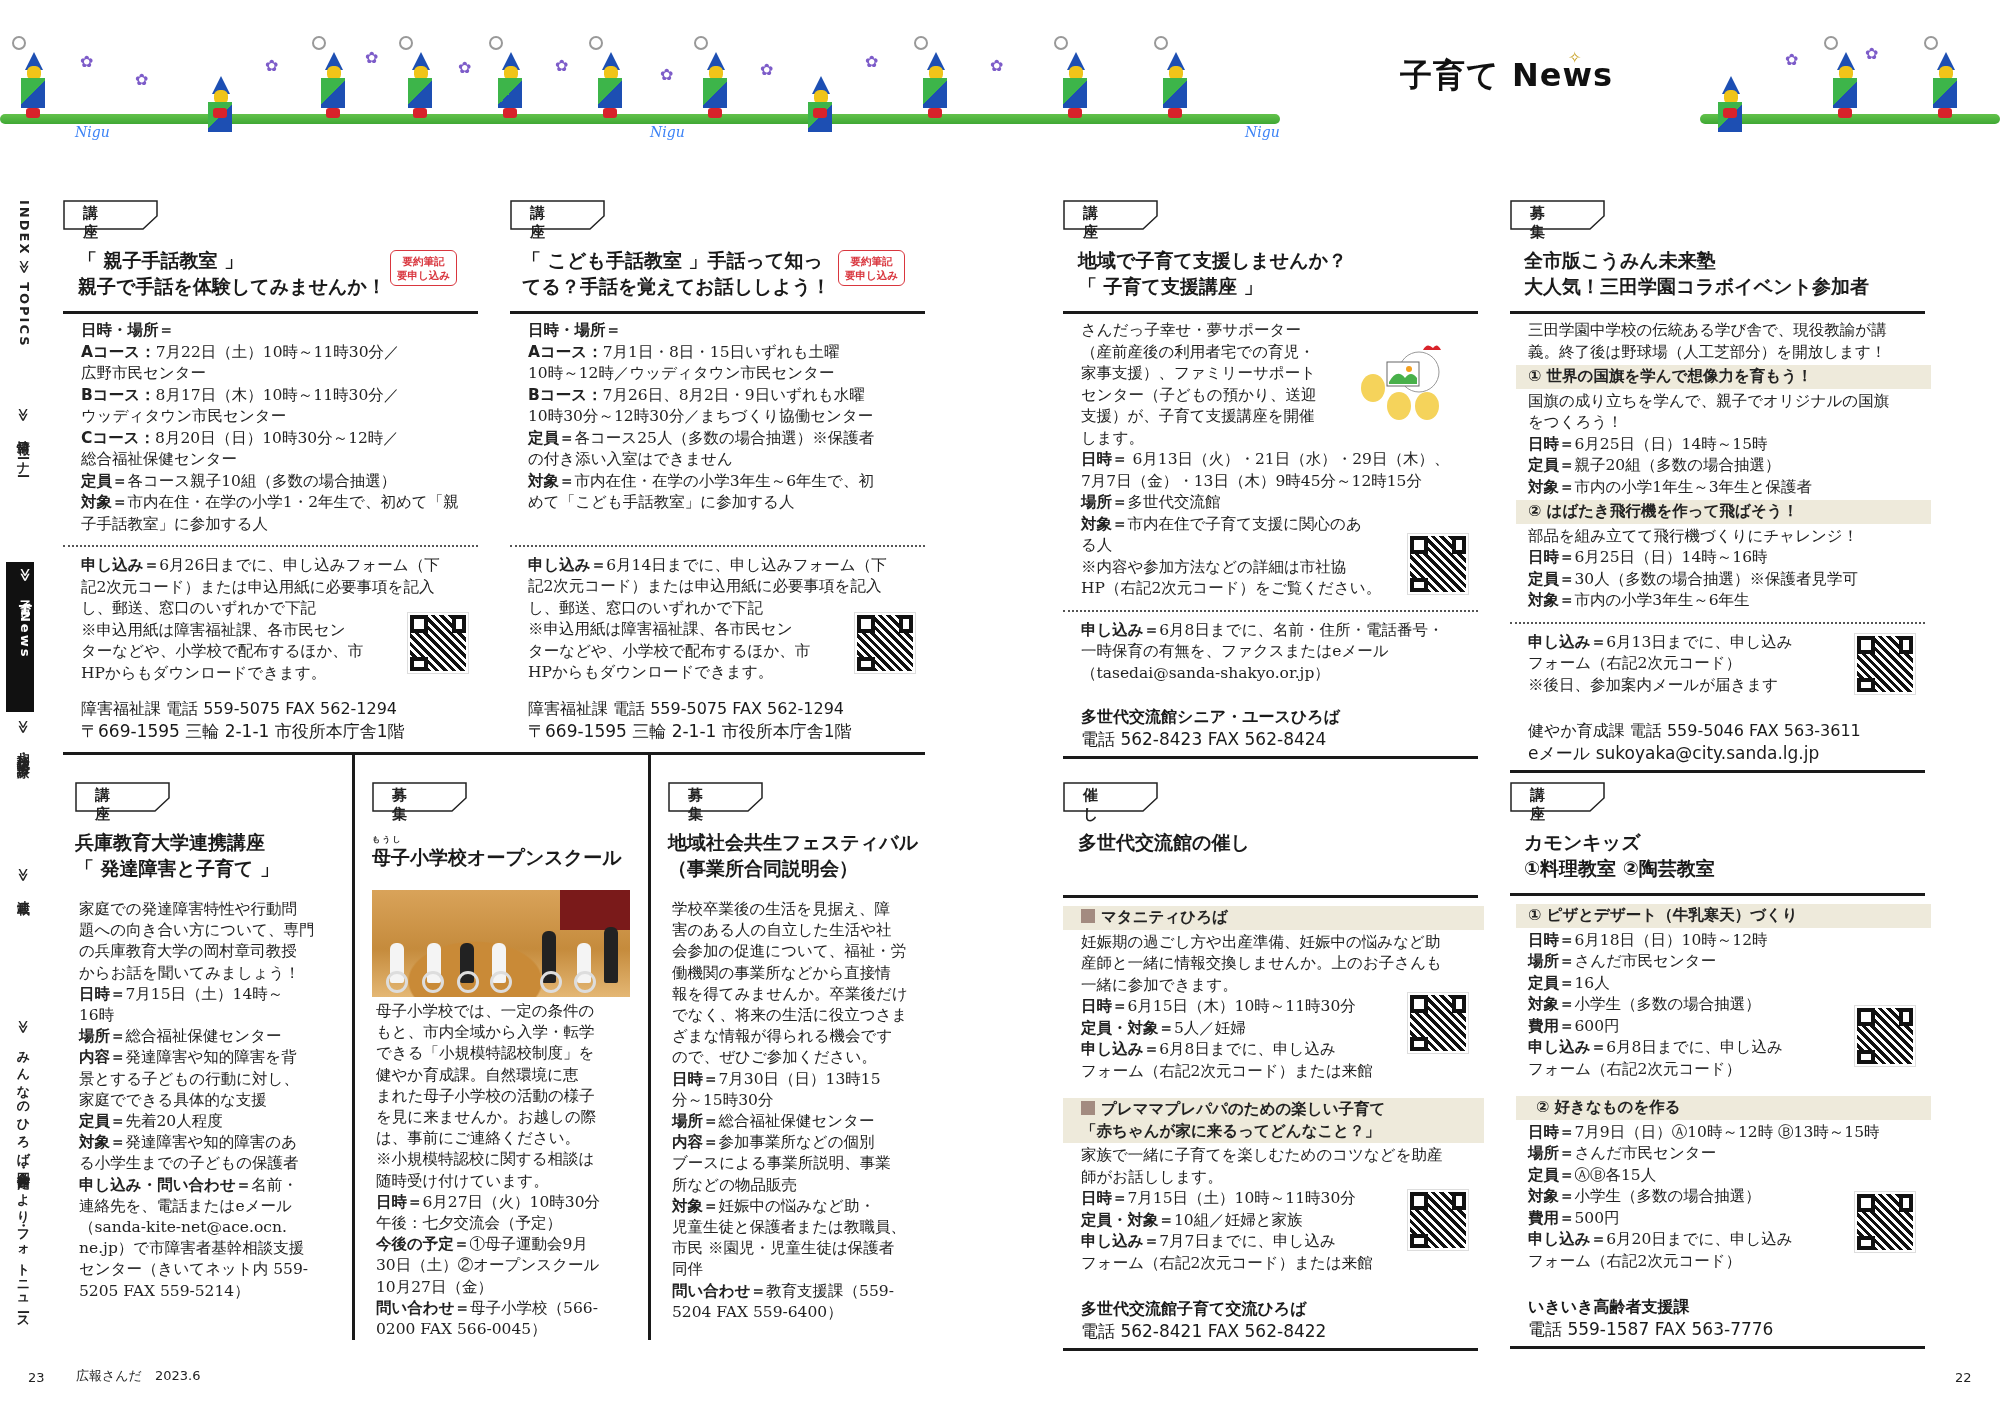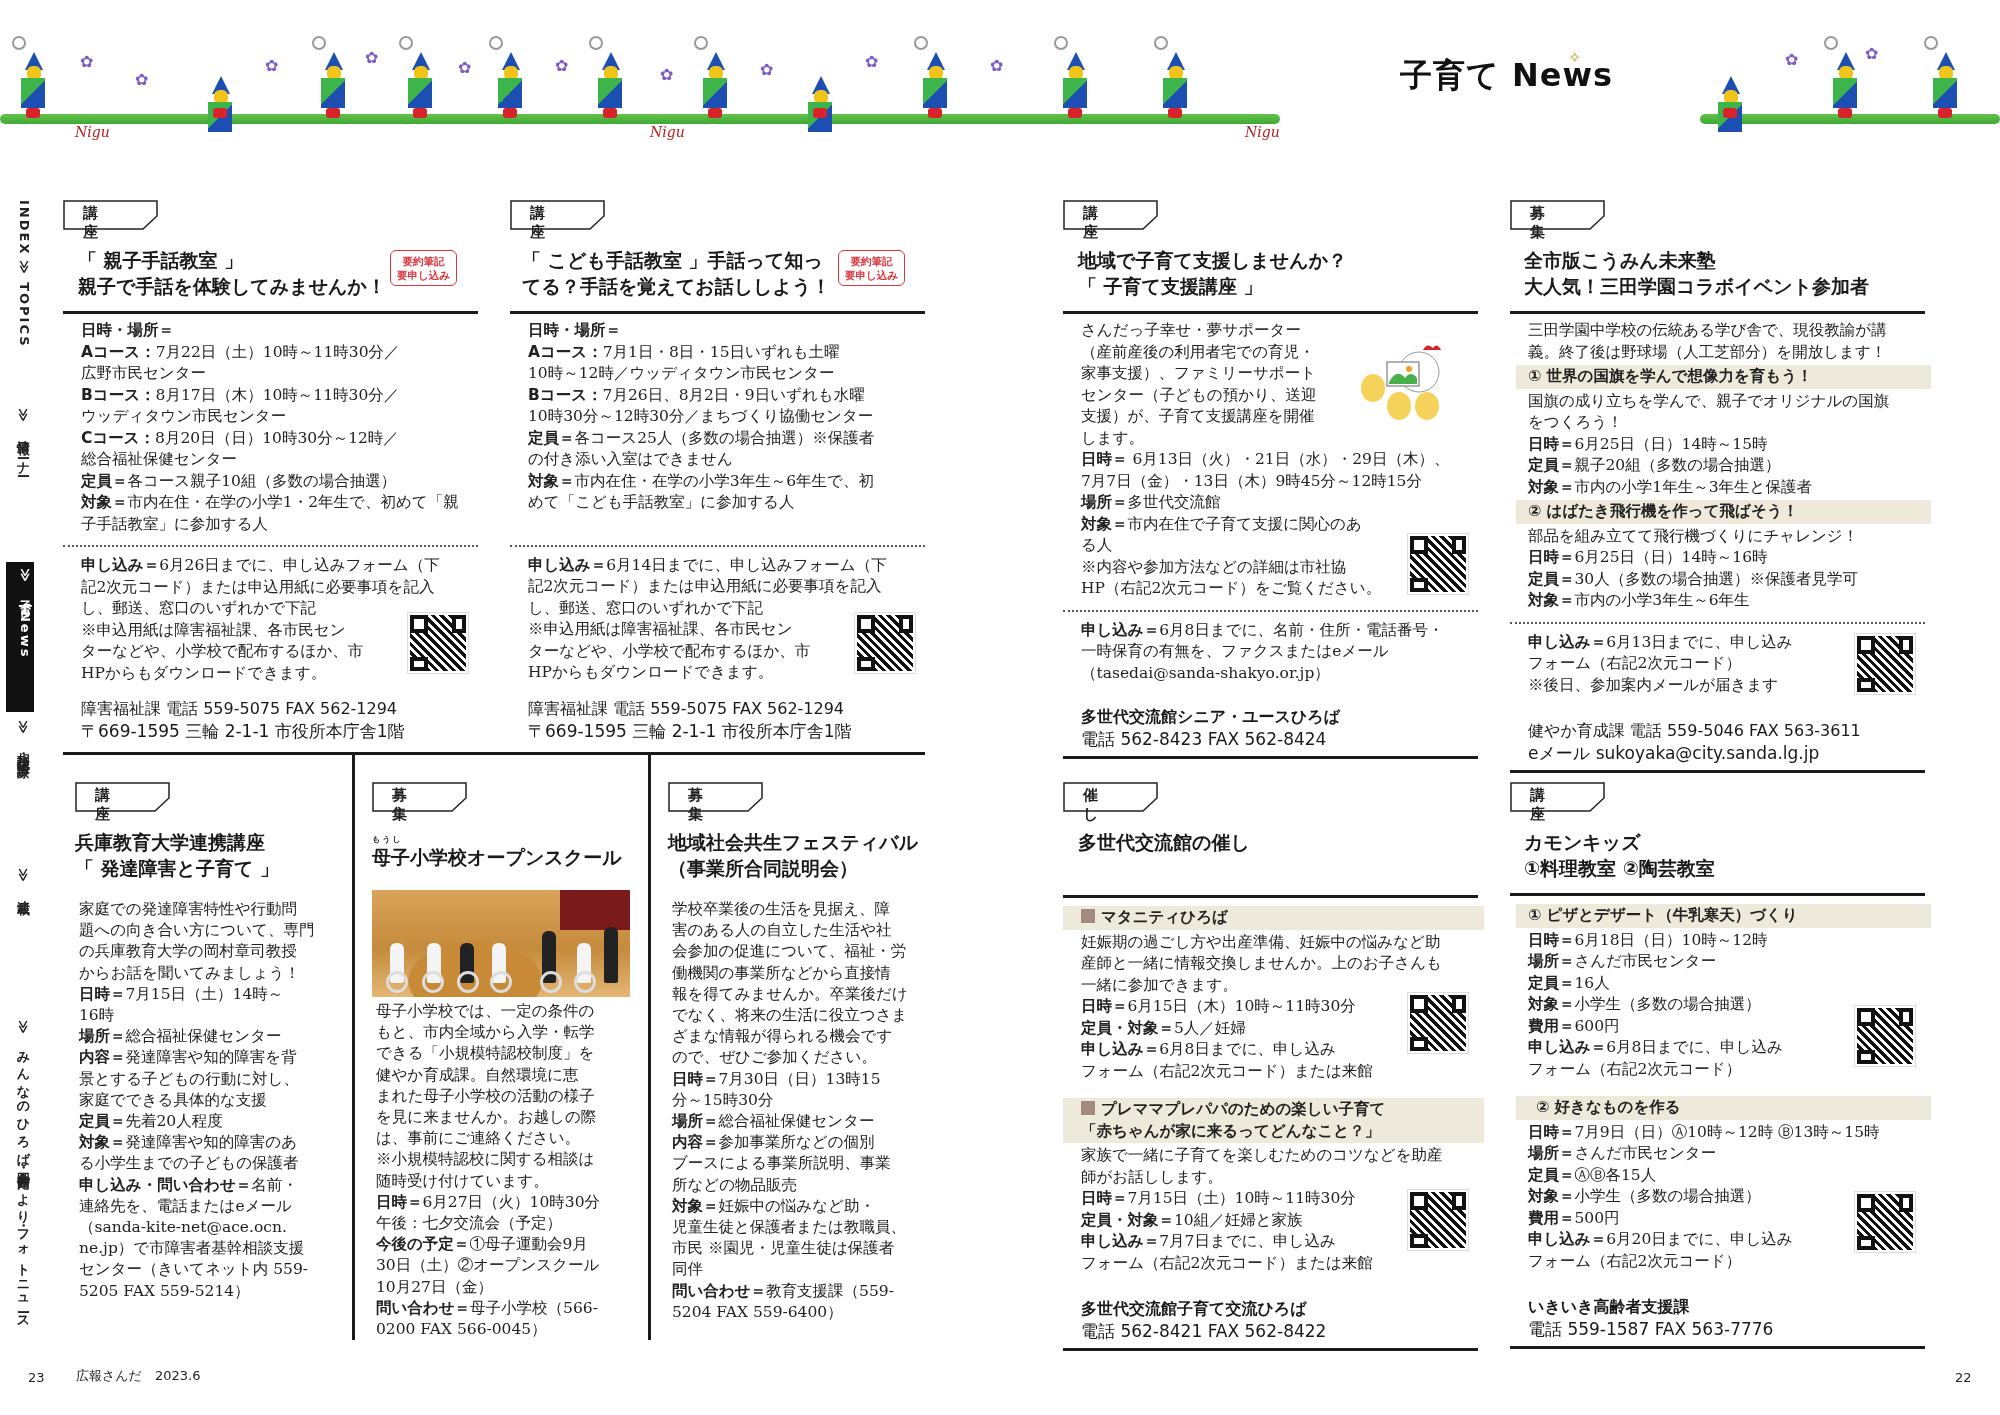--- a/index.html
+++ b/index.html
@@ -12,21 +12,21 @@
 .banner.left{width:1280px}
 .banner.right{left:1700px;width:300px}
 .grass{position:absolute;left:0;right:0;bottom:16px;height:10px;background:linear-gradient(#63c24b,#3fa834);border-radius:5px}
 .figure{position:absolute;bottom:22px;width:30px;height:72px}
 .figure .hat{position:absolute;top:6px;left:7px;width:0;height:0;border-left:9px solid transparent;border-right:9px solid transparent;border-bottom:18px solid #1d4fb3}
 .figure .face{position:absolute;top:20px;left:9px;width:14px;height:14px;background:#f0c419;border-radius:40%}
 .figure .body{position:absolute;top:32px;left:3px;width:24px;height:30px;background:linear-gradient(135deg,#3db54a 50%,#1d4fb3 50%)}
 .figure .leg{position:absolute;bottom:0;left:8px;width:14px;height:10px;background:#d8232a;border-radius:3px}
 .figure .net{position:absolute;top:-10px;left:-6px;width:14px;height:14px;border:2px solid #999;border-radius:50%}
 .butterfly{position:absolute;color:#7d5cc9;font-size:16px}
-.signature{position:absolute;font-style:italic;font-size:14px;color:#b91c1c;font-family:"DejaVu Serif",serif}
+.signature{position:absolute;font-style:italic;font-size:14px;color:#3b82f6;font-family:"DejaVu Serif",serif}
 
 .section-title{position:absolute;left:1400px;top:54px;font-size:32px;font-weight:bold;letter-spacing:1px;color:#111}
 .sparkle{position:absolute;left:1568px;top:48px;color:#c9a227;font-size:16px}
 
 
 .side-index{position:absolute;left:6px;top:200px;width:26px}
 .side-item{position:absolute;left:0;width:26px;writing-mode:vertical-rl;font-size:13px;letter-spacing:2px;color:#222;font-weight:bold}
 .side-item.active{background:#111;color:#fff;width:28px;padding:6px 0;left:0}
 
 

